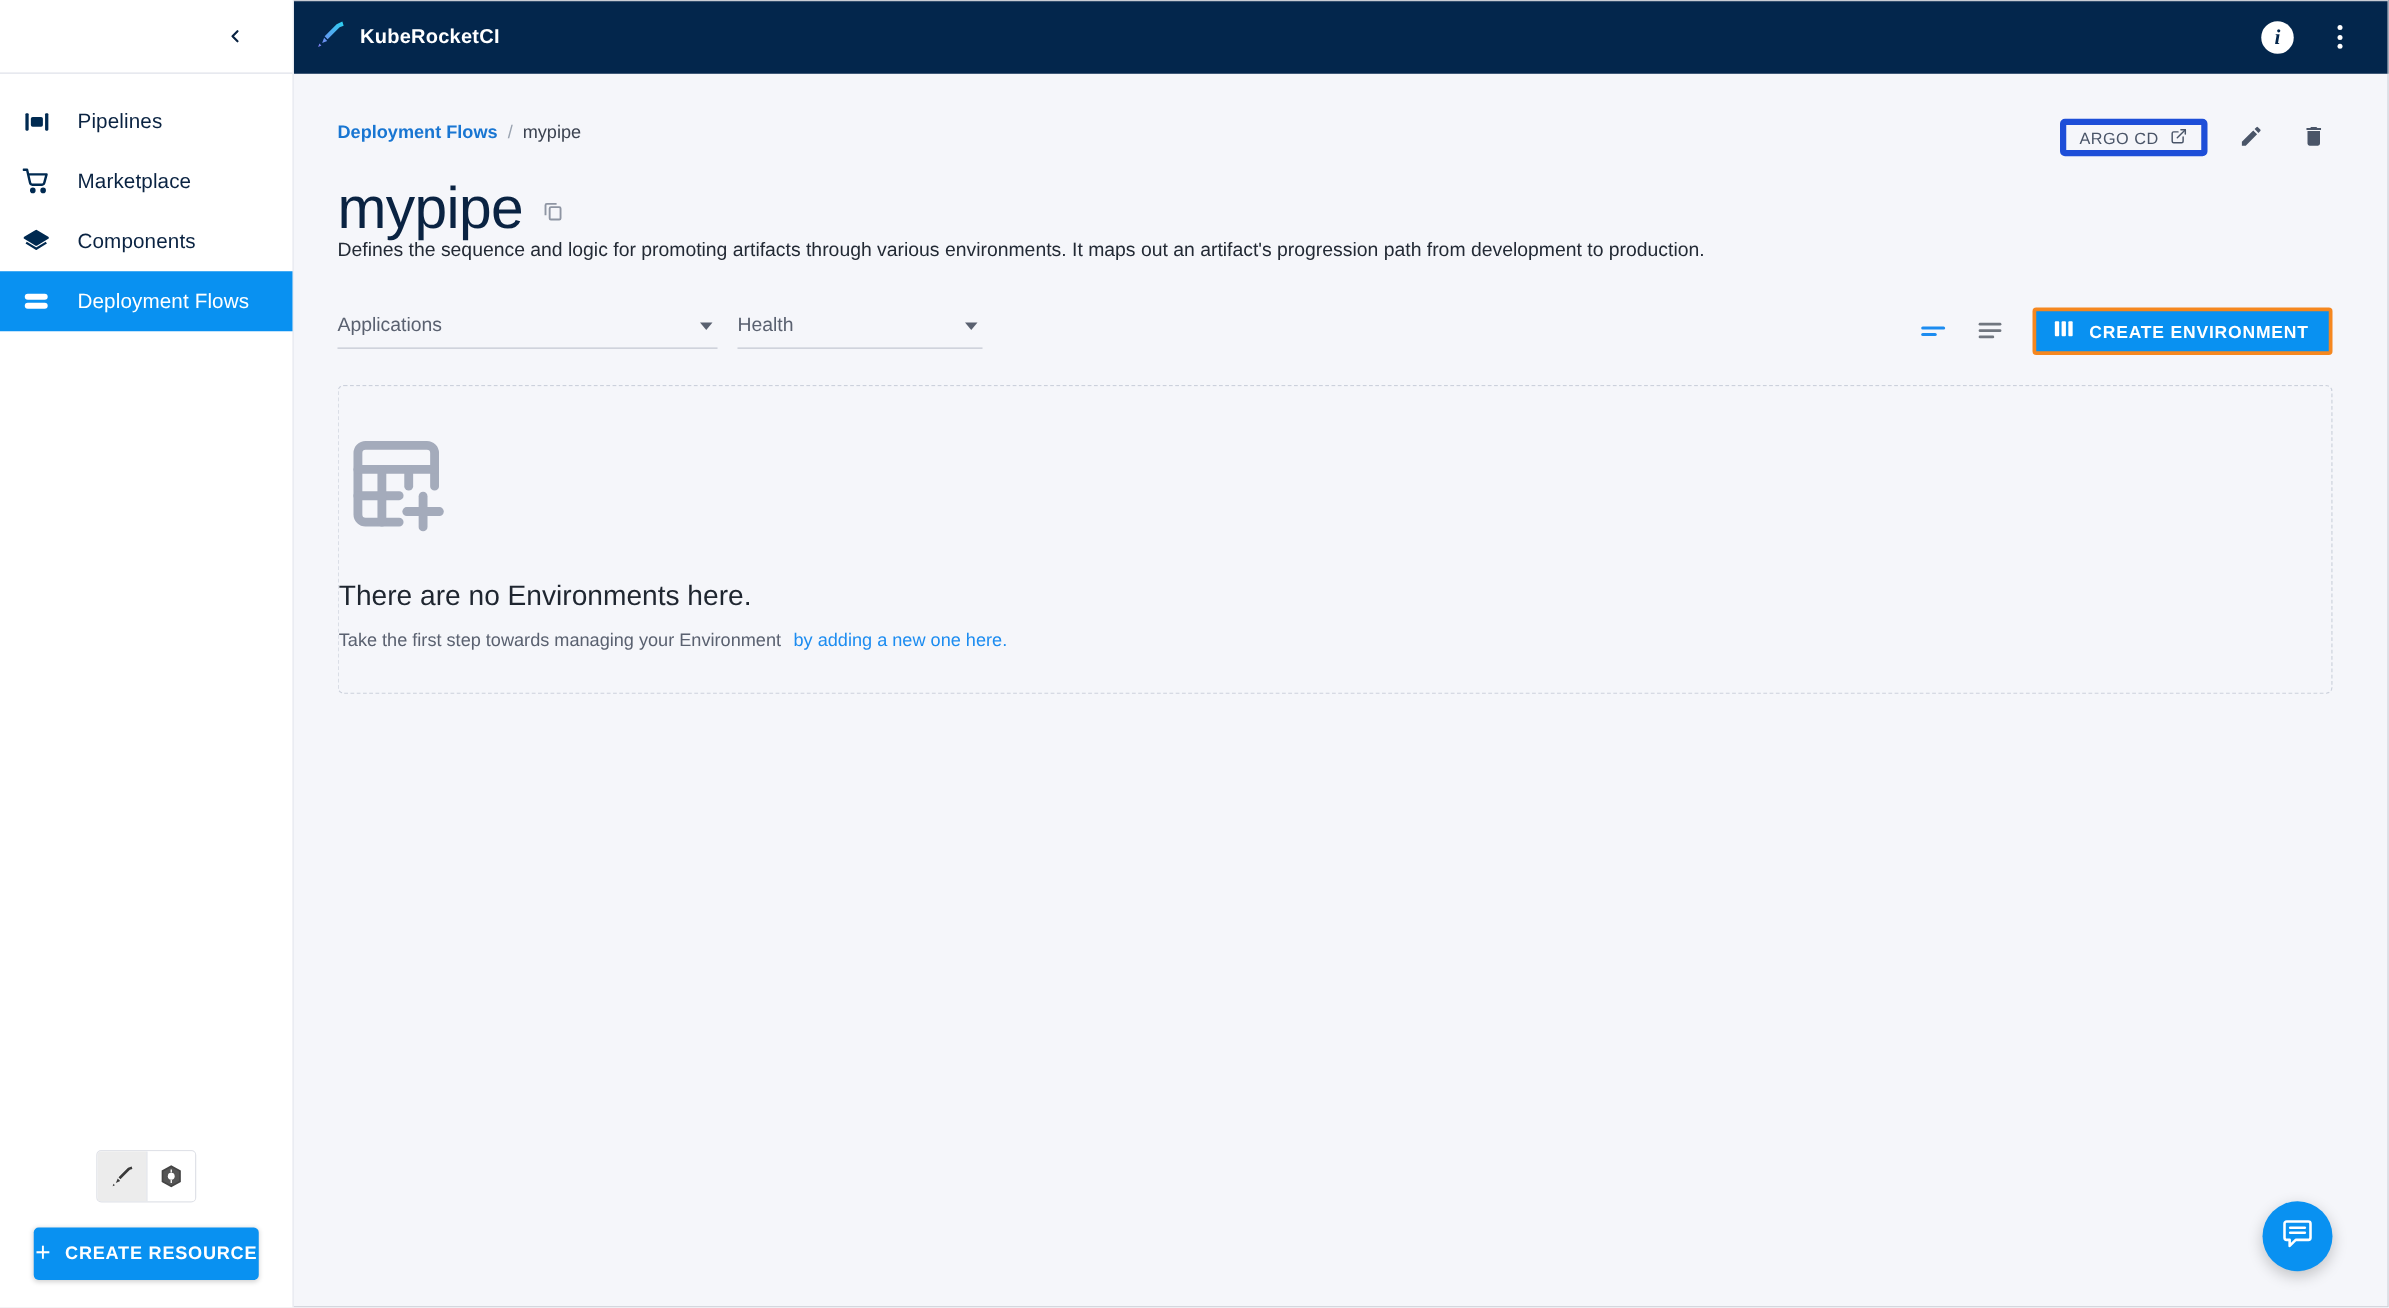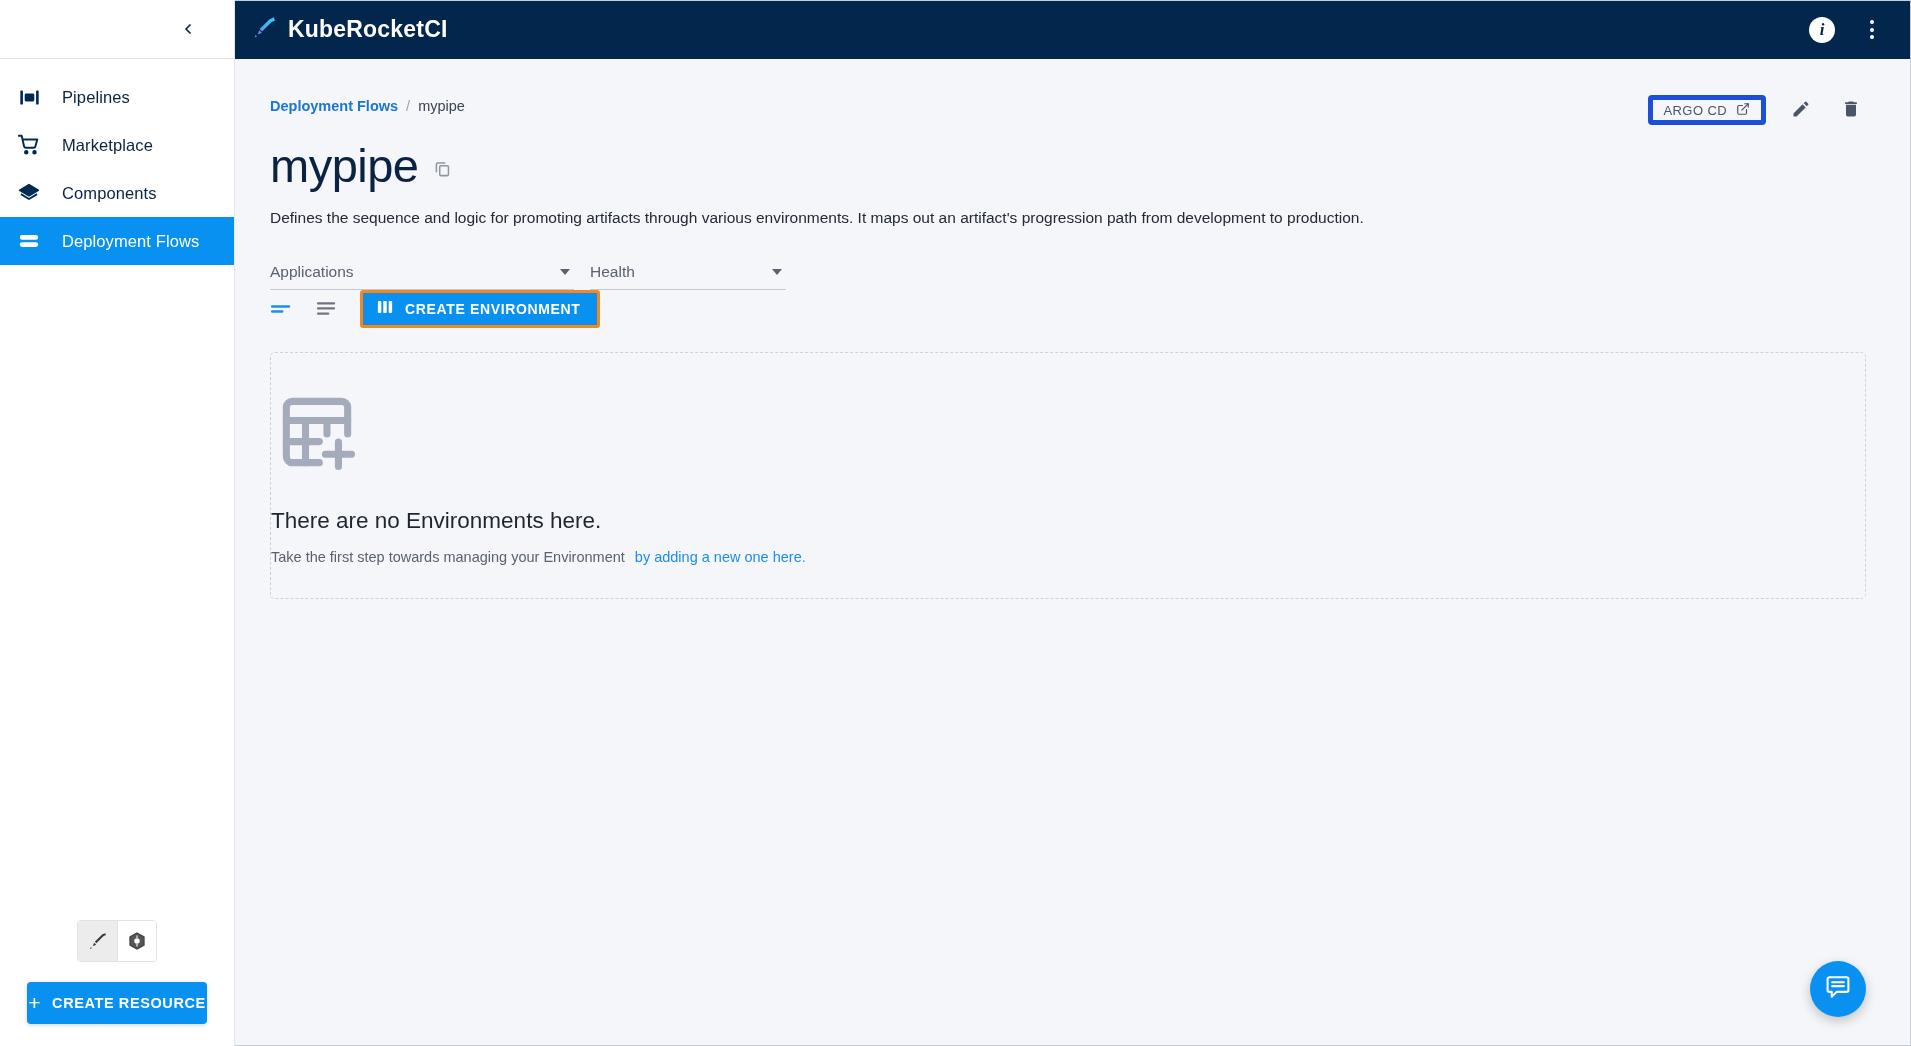--- a/index.html
+++ b/index.html
@@ -133,21 +133,21 @@
     align-items: center;
     padding: 0 26px 0 17px;
     color: #fff;
   }
   .brand {
     display: flex;
     align-items: center;
     gap: 11px;
   }
   .brand-name {
-    font-size: 23px;
+    font-size: 16px;
     font-weight: bold;
     letter-spacing: .2px;
     color: #ffffff;
   }
   .topbar-spacer { flex: 1 1 auto; }
   .topbar-actions { display: flex; align-items: center; gap: 24px; }
   .info-icon-btn {
     width: 26px; height: 26px;
     border-radius: 50%;
     background: #ffffff;
@@ -225,33 +225,31 @@
     letter-spacing: -.5px;
     line-height: 1.05;
   }
   .copy-icon-btn {
     color: #8e95a3;
     cursor: pointer;
     display: flex; align-items: center;
     margin-top: 6px;
   }
   .page-desc {
-    margin-top: 17px;
     font-size: 15.5px;
     color: #232a35;
     line-height: 1.45;
   }
 
   
   .filters-row {
     margin-top: 33px;
     display: flex;
-    align-items: flex-start;
+    align-items: center;
     justify-content: space-between;
-    flex-direction: column;
   }
   .filters {
     display: flex;
     gap: 16px;
     align-items: flex-end;
   }
   .select-field {
     position: relative;
     width: 304px;
     border-bottom: 1px solid #c3c8d2;

